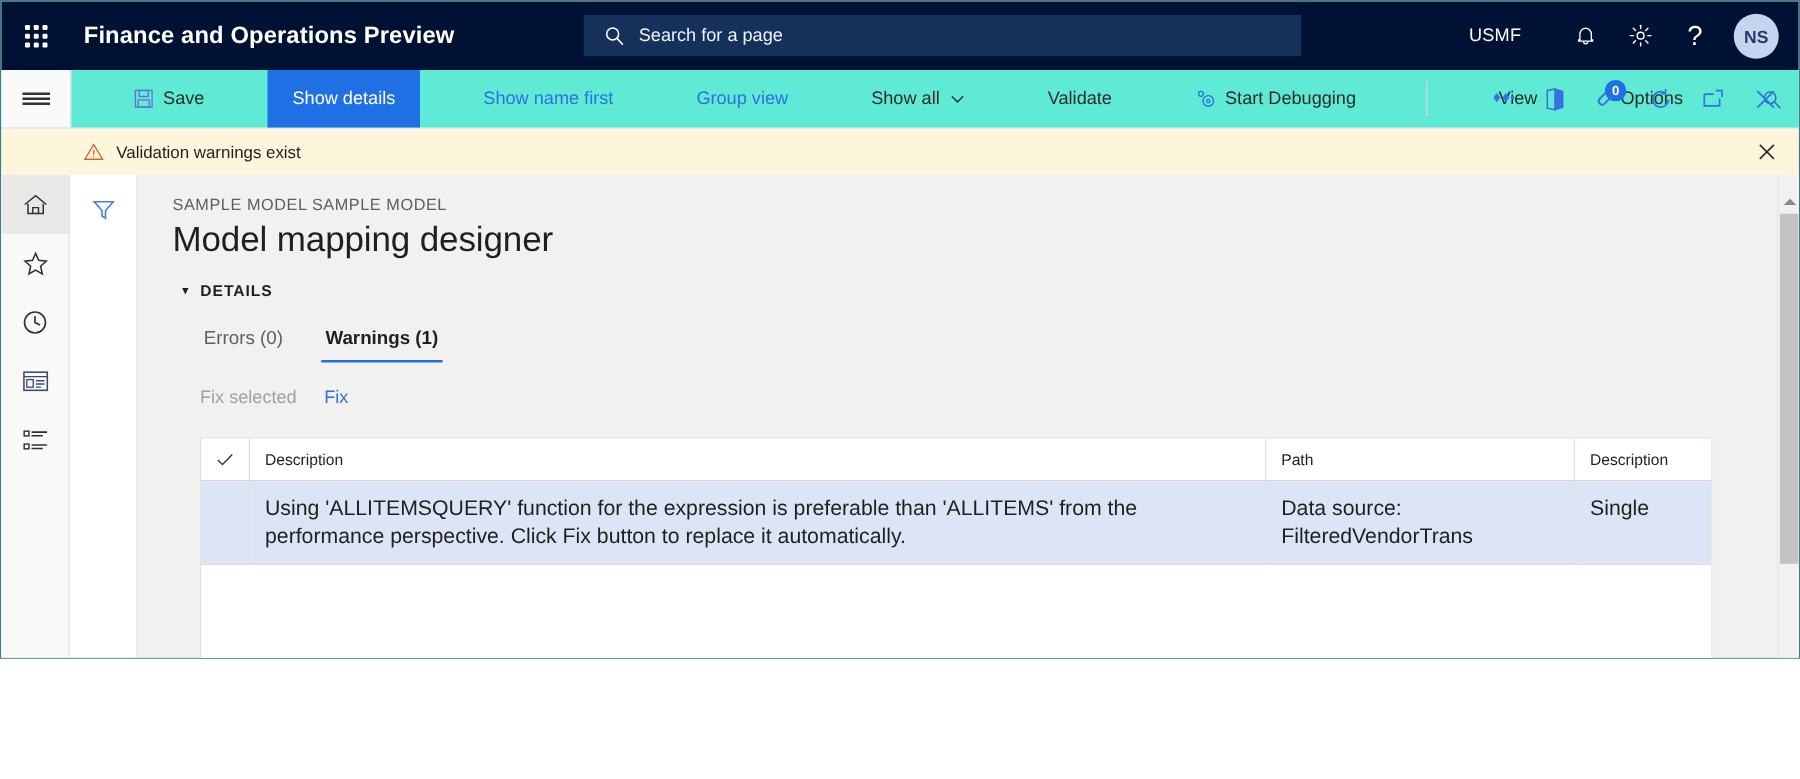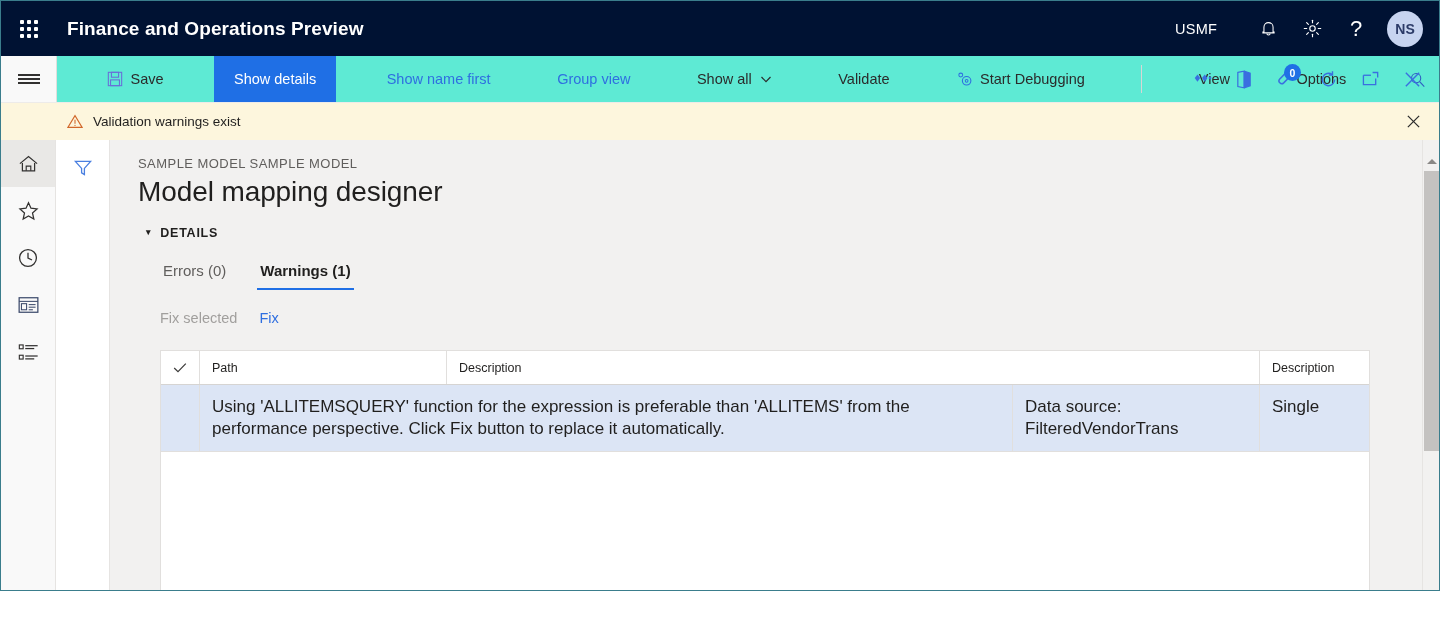--- a/index.html
+++ b/index.html
@@ -11,21 +11,21 @@
     height: 623px;
     overflow: hidden;
     font-family: "Liberation Sans", sans-serif;
     background: #ffffff;
     color: #1b1a19;
     -webkit-font-smoothing: antialiased;
   }
   #app {
     position: relative;
     width: 1440px;
-    height: 591px;
+    height: 527px;
     box-sizing: border-box;
     border: 1px solid #3a7d8c;
     background: #ffffff;
     overflow: hidden;
   }
 
   
   .topbar {
     height: 55px;
     background: #001233;
@@ -441,20 +441,27 @@
           <i></i>
           <i></i>
           <i></i>
           <i></i>
           <i></i>
           <i></i>
       </div>
     </div>
     <div class="app-title">Finance and Operations Preview</div>
 
+    <div class="search-wrap">
+      <svg width="17" height="17" viewBox="0 0 20 20">
+        <circle cx="8.4" cy="8.4" r="5.6" fill="none" stroke="#ffffff" stroke-width="1.5"></circle>
+        <line x1="12.6" y1="12.6" x2="18" y2="18.6" stroke="#ffffff" stroke-width="1.5"></line>
+      </svg>
+      <span class="ph">Search for a page</span>
+    </div>
 
     <div class="topright">
       <span class="company">USMF</span>
 
       <div class="tb-icon">
         <svg width="19" height="19" viewBox="0 0 20 20">
           <path d="M5.2 13.6V8.6a4.8 4.8 0 0 1 9.6 0v5h1.1v1H4.1v-1z" fill="none" stroke="#ffffff" stroke-width="1.1"></path>
           <path d="M8.3 15.2a1.7 1.7 0 0 0 3.4 0" fill="none" stroke="#ffffff" stroke-width="1.1"></path>
         </svg>
       </div>
@@ -683,22 +690,22 @@
           <div class="item enabled">Fix</div>
         </div>
 
         <div class="grid">
           <div class="grid-row grid-head">
             <div class="gcell c-check">
               <svg width="14" height="12" viewBox="0 0 14 12">
                 <path d="M1.2 6 L5 9.6 L12.8 1.6" fill="none" stroke="#3b3a39" stroke-width="1.2"></path>
               </svg>
             </div>
+            <div class="gcell c-desc">Description</div>
             <div class="gcell c-path">Path</div>
-            <div class="gcell c-desc">Description</div>
             <div class="gcell c-res">Description</div>
           </div>
 
           <div class="grid-row grid-body-row">
             <div class="gcell c-check"></div>
             <div class="gcell c-desc">Using 'ALLITEMSQUERY' function for the expression is preferable than 'ALLITEMS' from the performance perspective. Click Fix button to replace it automatically.</div>
             <div class="gcell c-path">Data source: FilteredVendorTrans</div>
             <div class="gcell c-res">Single</div>
           </div>
 

